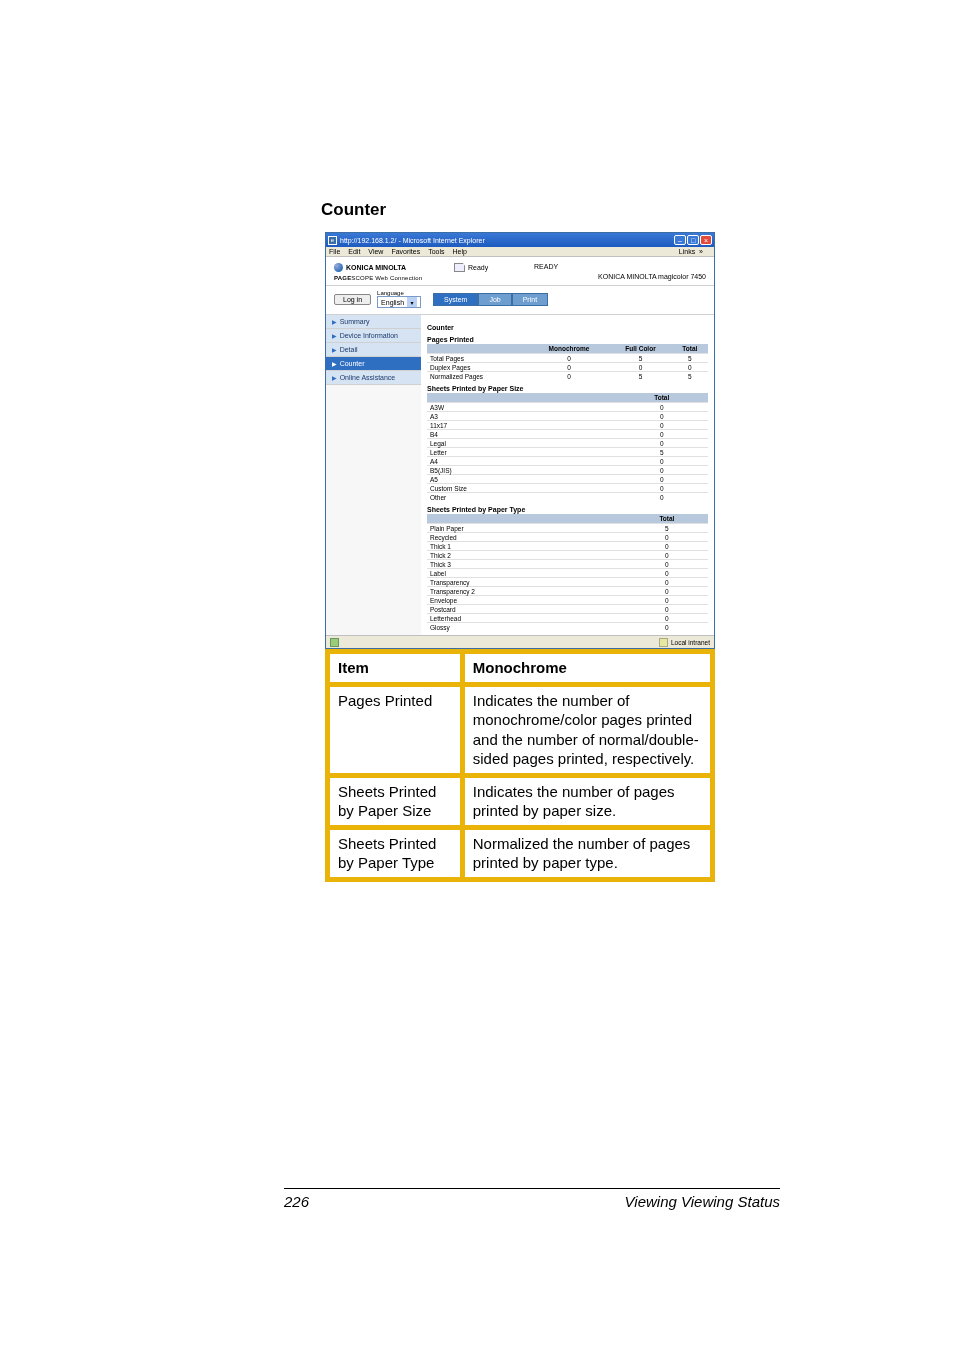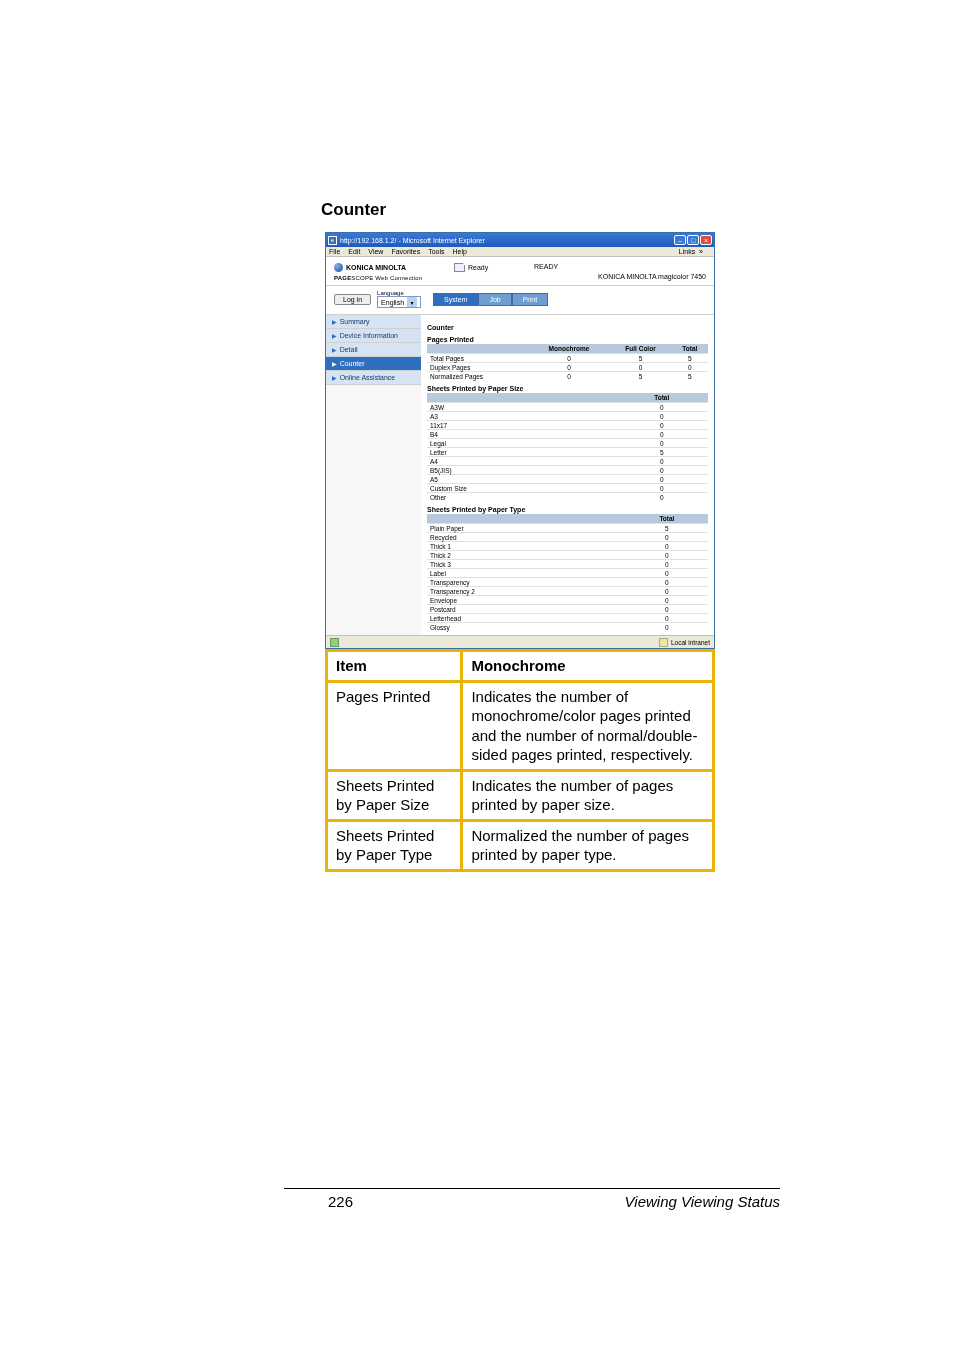--- a/index.html
+++ b/index.html
@@ -154,37 +154,37 @@
   .caption b{font-weight:bold;}
   
   table.infotable{
     width:390px;
     margin-left:4px;
     border-collapse:collapse;
     font-size:15px;
     border:1.5px solid #000;
   }
   table.infotable th, table.infotable td{
-    border:3px solid #eab308;
+    border:5px solid #eab308;
     padding:4px 8px;
     text-align:left;
     vertical-align:top;
     line-height:1.3;
   }
   table.infotable th{font-weight:bold;}
   
   .footer{
     position:absolute;
     left:0;right:0;
     bottom:140px;
     padding:0 170px 0 280px;
   }
   .footer .rule{height:0.5px;background:#000;margin:0 4px 5px 4px;}
   .footer .row{display:flex;justify-content:space-between;font-size:15px;padding:0 4px;}
-  .footer .pn{margin-left:44px;}
+  .footer .pn{font-style:italic;}
   .footer .section{font-style:italic;}
 </style>
 </head>
 <body>
 
 <div class="page">
   <div class="section-title">Counter</div>
 
   <div class="browser-window">
     <div class="titlebar">

